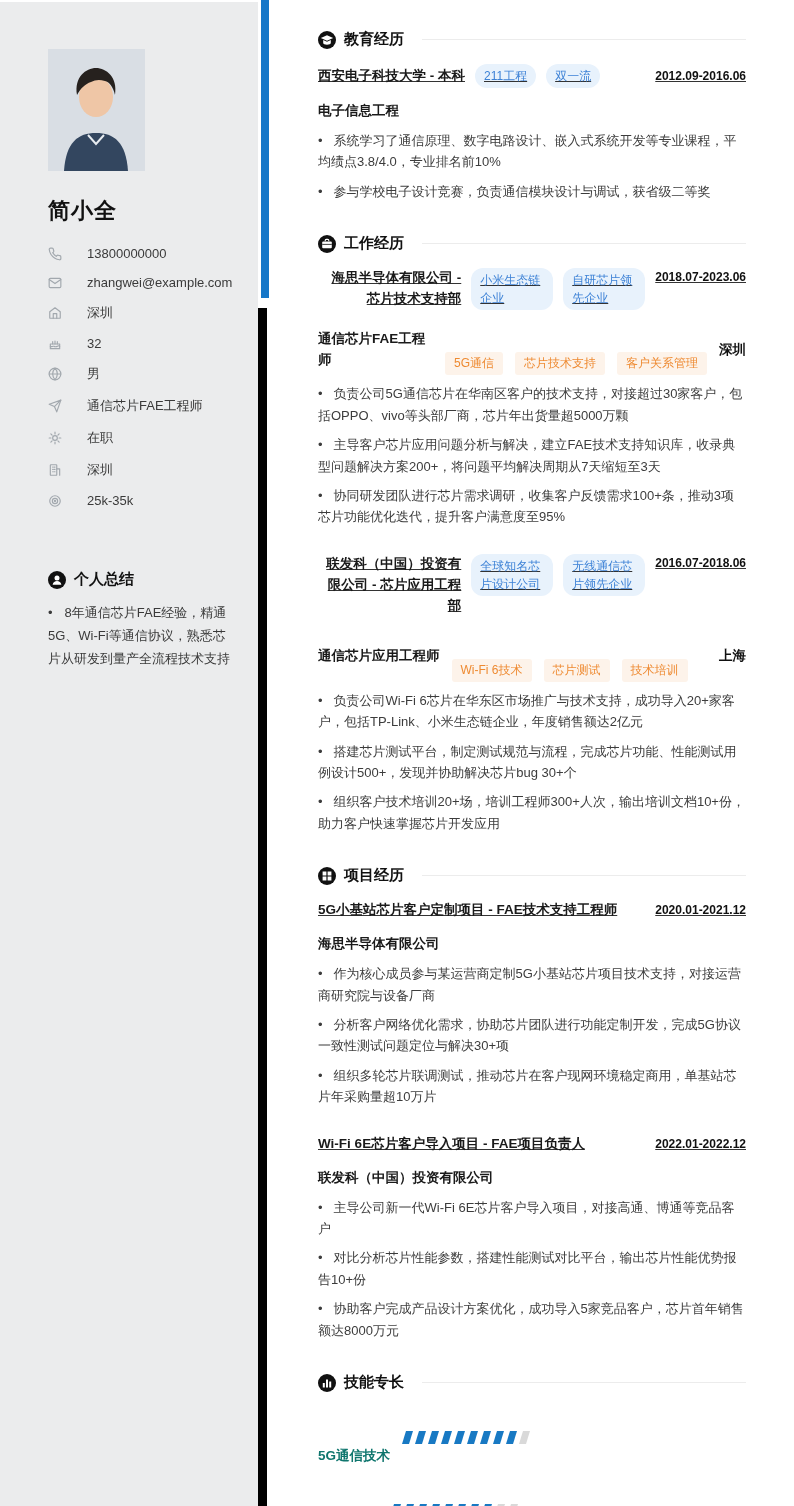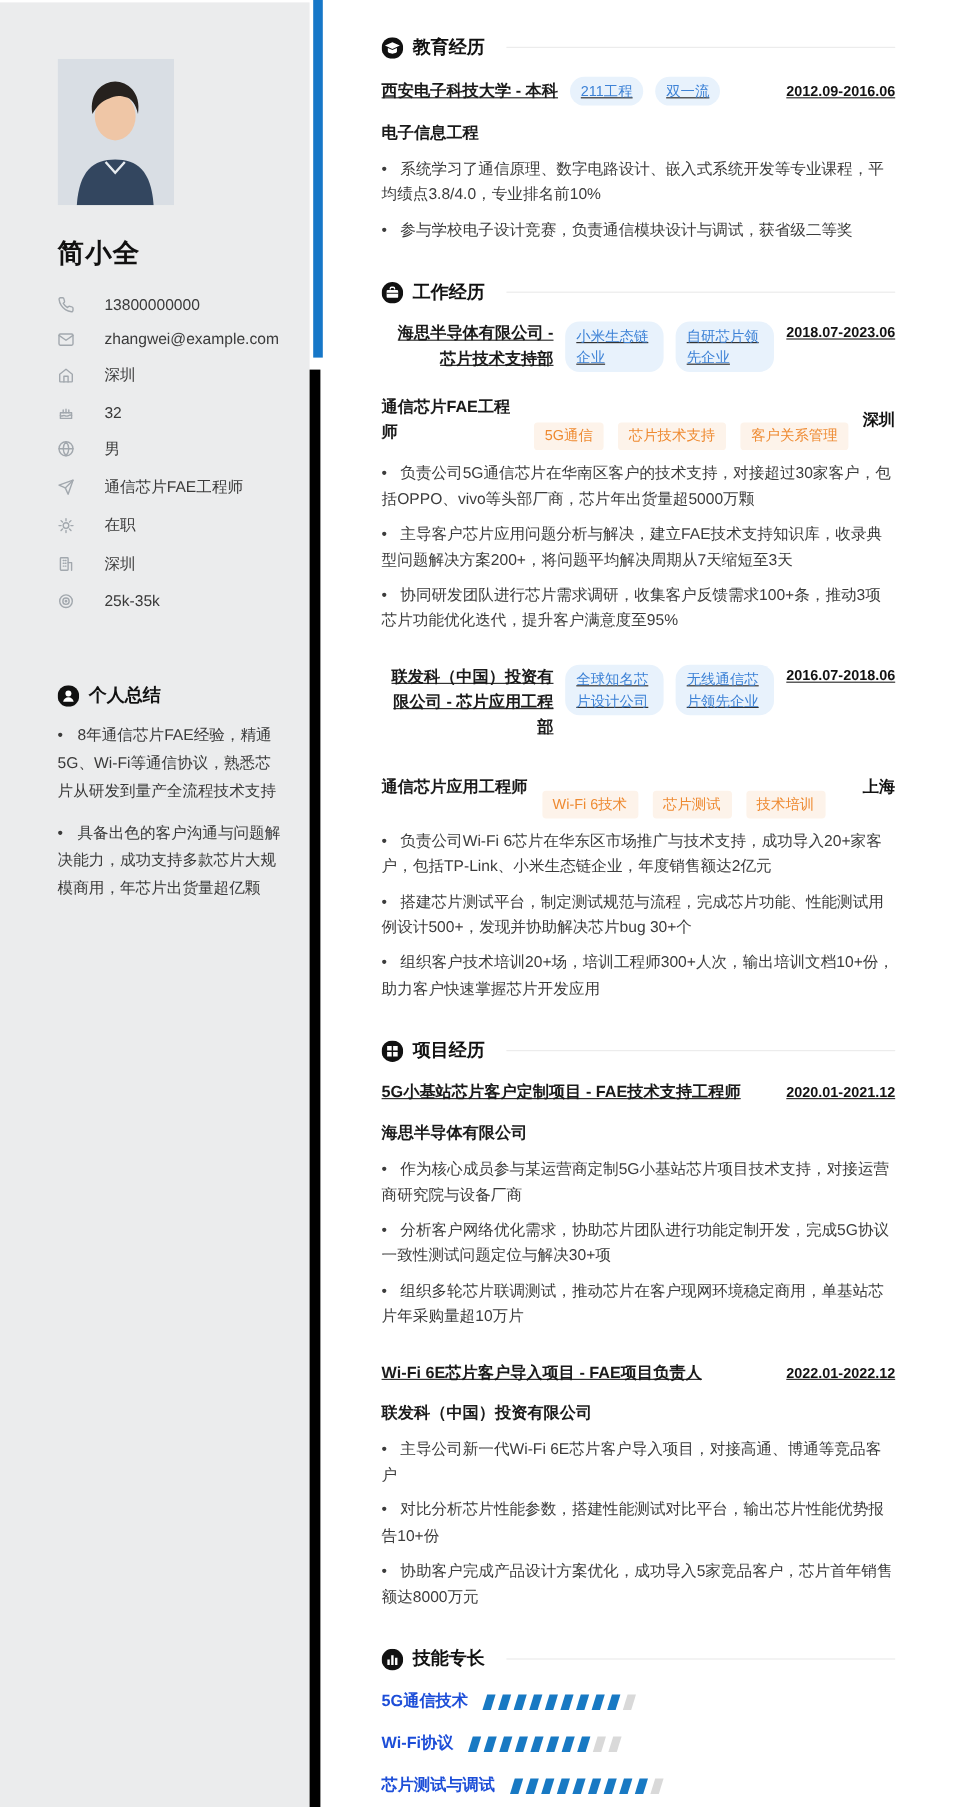--- a/index.html
+++ b/index.html
@@ -42,21 +42,21 @@
   .tag-b.wrap { max-width:82px; }
   .tag-o { background:#fdf3ea; color:#ee8a31; font-size:12px; padding:3px 9px; border-radius:3px; white-space:nowrap; display:inline-block;margin-top:28px; }
   .rolerow { display:flex; align-items:center; gap:12px; margin-top:14px; }
   .subrow { margin-top:13px; }
   .b { font-size:13px; line-height:1.65; color:#3c3c3c; margin:8px 0; }
   .b::before { content:"•"; margin-right:11px; }
   .entry { margin-top:6px; }
   .entry + .entry { margin-top:26px; }
   
   .skill-row { display:flex; align-items:center; margin-top:17px; }
-  .skill-label { font-size:13.5px; font-weight:bold; color:#1d4ed8; }
+  .skill-label { font-size:13.5px; font-weight:bold; color:#0f766e;margin-top:38px; }
   .bars { display:flex; gap:6px; margin-left:14px; }
   .bar { width:7px; height:13px; background:#d9d9d9; transform:skewX(-17deg); }
   .bar.on { background:#1879c3; }
 </style>
 </head>
 <body>
 
 <aside class="sidebar">
 
   <span>
@@ -161,21 +161,20 @@
       <span class="sec-ic">
         <svg viewBox="0 0 18 18" width="18" height="18">
             <circle cx="9" cy="9" r="9" fill="#111"></circle>
             <circle cx="9" cy="7" r="2.5" fill="#fff"></circle>
             <path d="M4.6 13.8c.5-2.4 2.3-3.7 4.4-3.7s3.9 1.3 4.4 3.7z" fill="#fff"></path>
           </svg>
       </span>
       <span class="sec-title">个人总结</span>
     </div>
     <p class="sum-p">8年通信芯片FAE经验，精通5G、Wi-Fi等通信协议，熟悉芯片从研发到量产全流程技术支持</p>
-    <p class="sum-p">具备出色的客户沟通与问题解决能力，成功支持多款芯片大规模商用，年芯片出货量超亿颗</p>
   </div>
 </aside>
 
 <div class="stripe-blue"></div>
 <div class="stripe-black"></div>
 
 <main class="main">
 
   <section class="section">
     <div class="sec-head">

